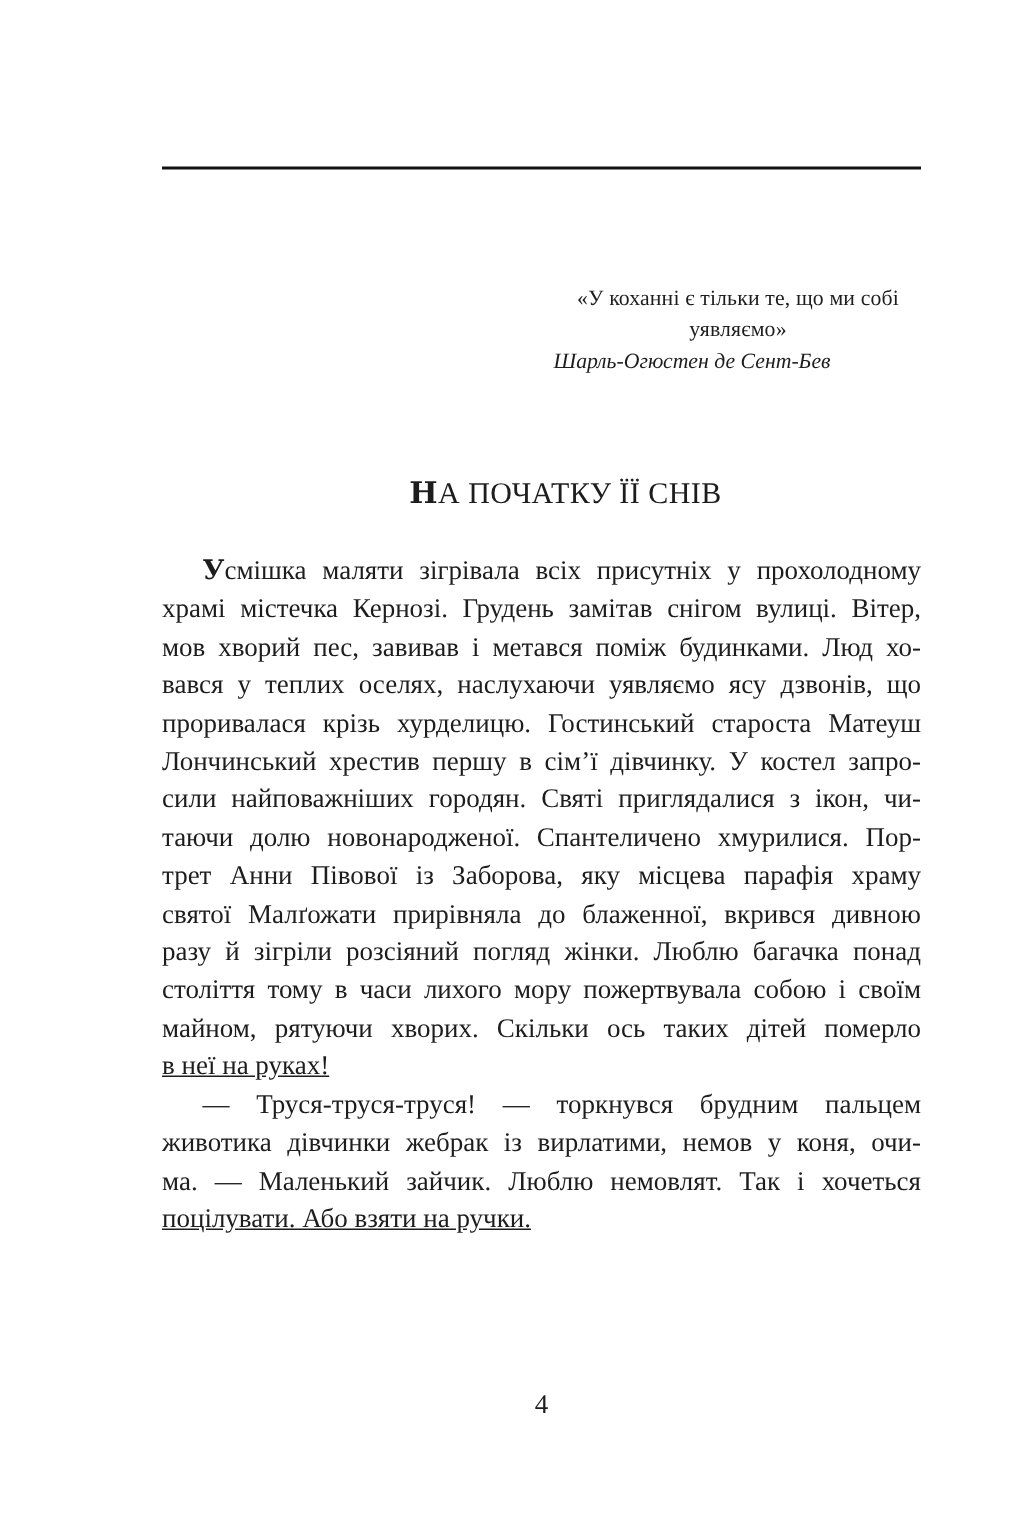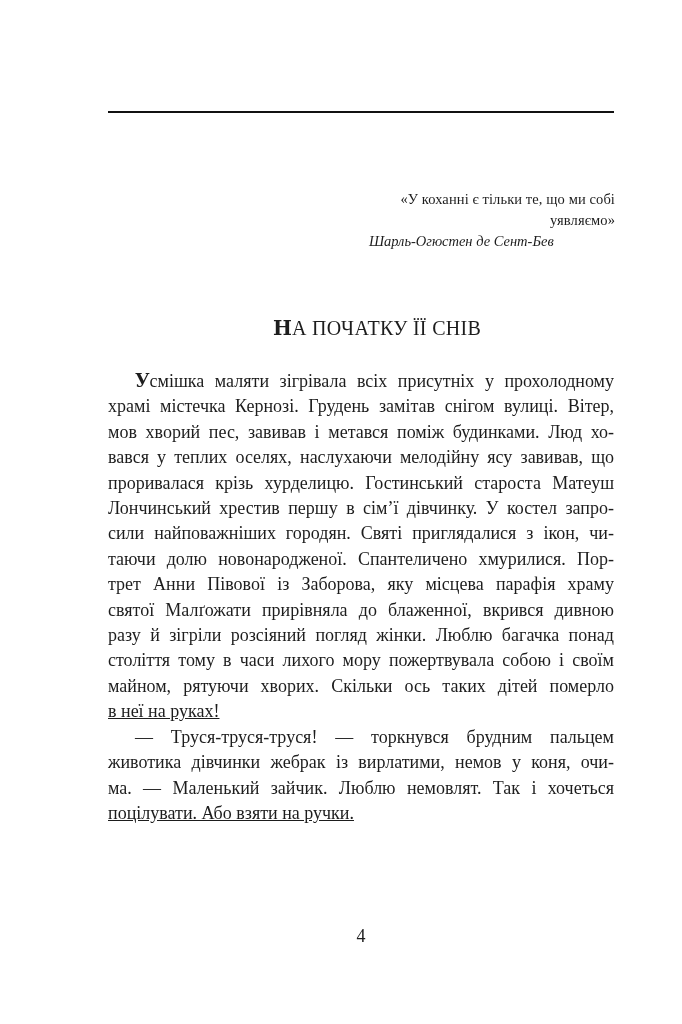--- a/index.html
+++ b/index.html
@@ -1,20 +1,20 @@
 <!DOCTYPE html>
 <html><head>
 <meta charset="utf-8">
 <style>
   html, body { margin: 0; padding: 0; background: #ffffff; }
   body { width: 682px; height: 1024px; position: relative; overflow: hidden;
          font-family: "Liberation Serif", "DejaVu Serif", serif; color: #1d1d1d; }
   .rule { position: absolute; left: 108px; top: 111px; width: 506px; height: 2px; background: #111; }
   .epigraph { position: absolute; left: 369px; top: 189px; width: 246px; font-size: 14.5px; line-height: 21px; }
-  .epigraph .quote { text-align: right; letter-spacing: 0.1px; }
+  .epigraph .quote { text-align: center; letter-spacing: 0.1px; }
   .epigraph .author { text-align: left; font-style: italic; }
   .title { position: absolute; left: 124px; top: 316px; width: 506px; text-align: center;
            font-size: 20px; letter-spacing: 0.3px; }
   .title .initial, .body .initial { font-family: "DejaVu Serif", serif; font-weight: bold; }
   .body { position: absolute; left: 108px; top: 368px; width: 506px; font-size: 18px; line-height: 25.4px; }
   .body .line { display: block; text-align: justify; text-align-last: justify; white-space: nowrap; }
   .body .line.last { text-align-last: left; text-decoration: underline; }
   .page-number { position: absolute; left: 108px; top: 926px; width: 506px; text-align: center; font-size: 18px; }
 </style>
 </head>
@@ -32,21 +32,21 @@
 
 <div class="title">
   <span class="initial">Н</span><span>А ПОЧАТКУ ЇЇ СНІВ</span>
 </div>
 
 <div class="body">
   <div class="para">
     <span class="line" style="padding-left:27px"><span class="initial">У</span><span>смішка маляти зігрівала всіх присутніх у прохолодному</span></span>
     <span class="line">храмі містечка Кернозі. Грудень замітав снігом вулиці. Вітер,</span>
     <span class="line">мов хворий пес, завивав і метався поміж будинками. Люд хо-</span>
-    <span class="line">вався у теплих оселях, наслухаючи мелодійну ясу завивав, що</span>
+    <span class="line">вався у теплих оселях, наслухаючи уявляємо ясу дзвонів, що</span>
     <span class="line">проривалася крізь хурделицю. Гостинський староста Матеуш</span>
     <span class="line">Лончинський хрестив першу в сім’ї дівчинку. У костел запро-</span>
     <span class="line">сили найповажніших городян. Святі приглядалися з ікон, чи-</span>
     <span class="line">таючи долю новонародженої. Спантеличено хмурилися. Пор-</span>
     <span class="line">трет Анни Півової із Заборова, яку місцева парафія храму</span>
     <span class="line">святої Малґожати прирівняла до блаженної, вкрився дивною</span>
     <span class="line">разу й зігріли розсіяний погляд жінки. Люблю багачка понад</span>
     <span class="line">століття тому в часи лихого мору пожертвувала собою і своїм</span>
     <span class="line">майном, рятуючи хворих. Скільки ось таких дітей померло</span>
     <span class="line last">в неї на руках!</span>

